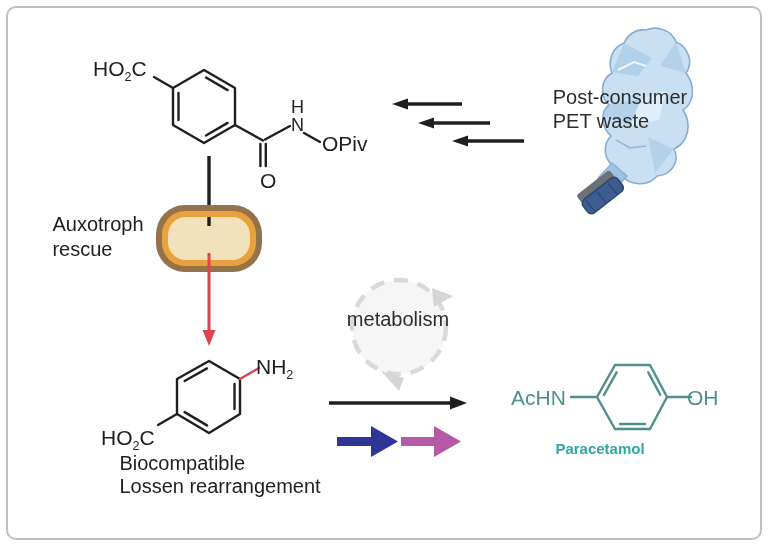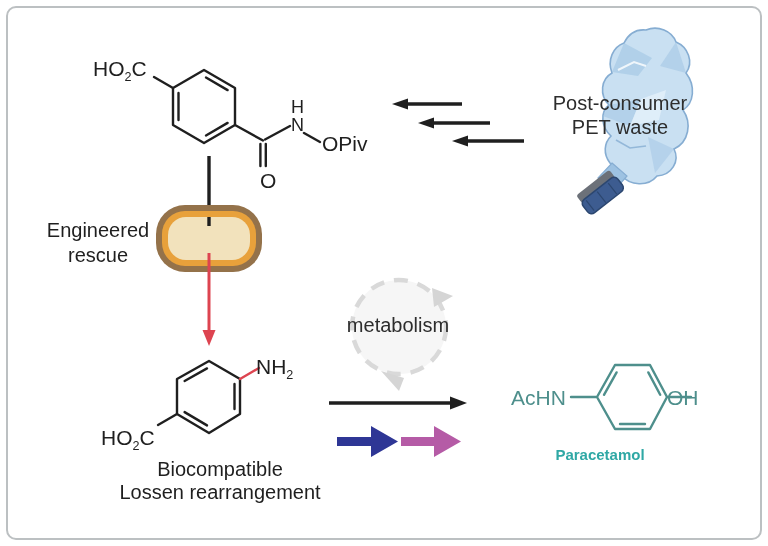--- a/index.html
+++ b/index.html
@@ -5,21 +5,21 @@
   html,body{margin:0;padding:0;background:#ffffff;}
   #stage{
     position:relative;width:768px;height:546px;background:#ffffff;
     font-family:"Liberation Sans",sans-serif;overflow:hidden;
     color:var(--ink,#1f1f1f);
   }
   #frame{position:absolute;left:6px;top:6px;right:6px;bottom:6px;
     border:2px solid var(--frame,#bcc0c2);border-radius:10px;}
   #fig{position:absolute;left:0;top:0;}
   .lbl{position:absolute;white-space:nowrap;color:var(--ink);line-height:1.15;}
-  .ctr{transform:translateX(-50%);text-align:center;margin-top:6px;}
+  .ctr{transform:translateX(-50%);}
   .chem{font-size:21px;}
   .cap20{font-size:20px;}
   sub{font-size:0.6em;line-height:0;}
   .teal-txt{color:var(--teal);text-align:center;}
   .tealb-txt{color:var(--teal-bright);}
   
   .bond{stroke:var(--ink);stroke-width:2.4;fill:none;stroke-linecap:round;stroke-linejoin:round;}
   .bond-red{stroke:var(--red);stroke-width:2.4;fill:none;stroke-linecap:round;}
   .bond-teal{stroke:var(--teal);stroke-width:2.4;fill:none;stroke-linecap:round;stroke-linejoin:round;}
   .aline{stroke:var(--ink);stroke-width:3.4;fill:none;}
@@ -137,33 +137,33 @@
   <div class="lbl" style="left:291px;top:115px;font-size:18px;">N</div>
   <div class="lbl chem" style="left:322px;top:132px;">OPiv</div>
   <div class="lbl chem" style="left:260px;top:169px;">O</div>
 
   <div class="lbl ctr cap20" style="left:620px;top:85px;line-height:24px;color:#2d2d2d;">
     <div>Post-consumer</div>
     <div>PET waste</div>
   </div>
 
   <div class="lbl ctr cap20" style="left:98px;top:212px;line-height:25px;">
-    <div>Engineered</div>
+    <div>Auxotroph</div>
     <div>rescue</div>
   </div>
 
   <div class="lbl ctr cap20" style="left:398px;top:307px;line-height:25px;color:#2d2d2d;">
     <div>metabolism</div>
   </div>
 
   <div class="lbl chem" style="left:256px;top:355px;"><span>NH</span><sub>2</sub></div>
 
   <div class="lbl chem" style="left:101px;top:426px;"><span>HO</span><sub>2</sub><span>C</span></div>
 
   <div class="lbl ctr cap20" style="left:220px;top:452px;line-height:23px;">
     <div>Biocompatible</div>
     <div>Lossen rearrangement</div>
   </div>
 
   <div class="lbl chem teal-txt" style="left:511px;top:386px;">AcHN</div>
-  <div class="lbl chem teal-txt" style="left:667px;top:386px;">OH</div>
+  <div class="lbl chem teal-txt" style="left:687px;top:386px;">OH</div>
   <div class="lbl ctr tealb-txt" style="left:600px;top:440px;font-size:15px;font-weight:bold;">Paracetamol</div>
 </div>
 
 </body></html>

